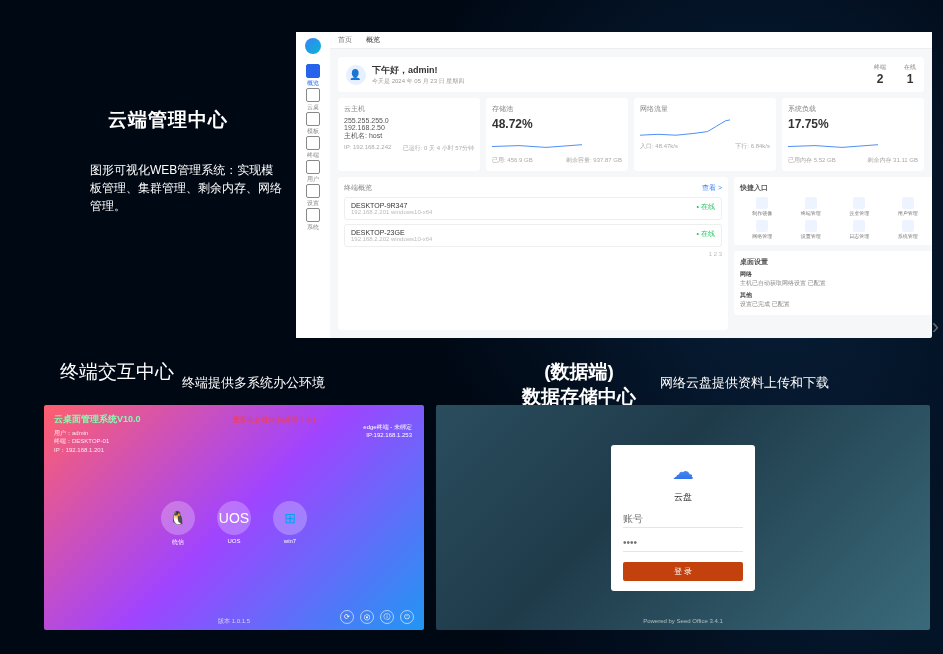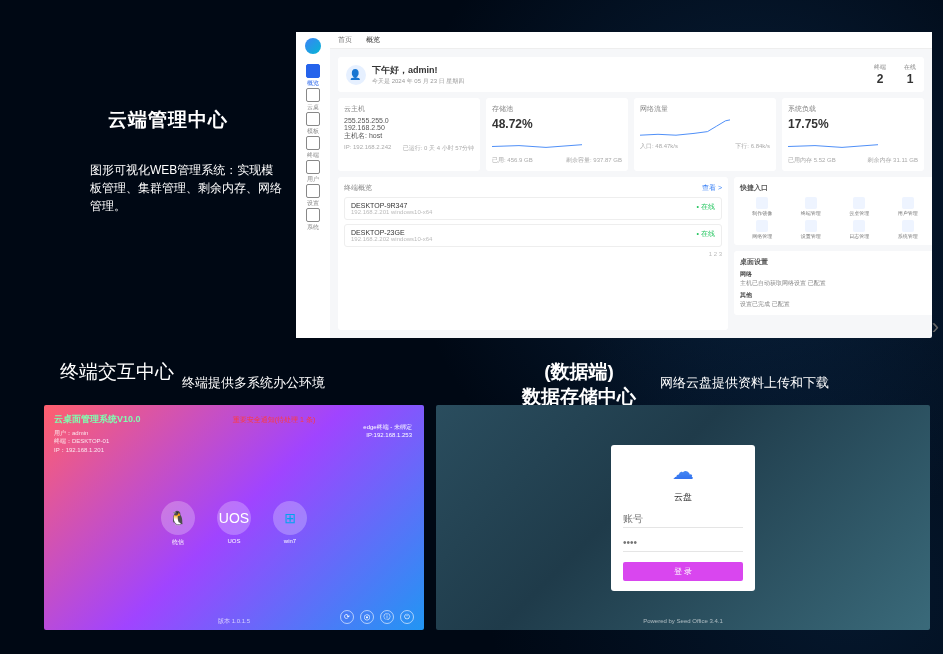--- a/index.html
+++ b/index.html
@@ -63,21 +63,21 @@
   .client-ver{position:absolute;bottom:4px;left:50%;transform:translateX(-50%);font-size:6px;color:rgba(255,255,255,.7)}
   
   .sec3-title{position:absolute;left:522px;top:360px;text-align:center}
   .sec3-title h2{margin:0;font-size:19px;font-weight:700;line-height:1.3}
   .sec3-desc{position:absolute;left:660px;top:374px;font-size:13px}
   .disk{position:absolute;left:436px;top:405px;width:494px;height:225px;background:linear-gradient(135deg,#2a4d5e 0%,#1f3b4a 40%,#3a6a7a 100%);border-radius:2px;display:flex;align-items:center;justify-content:center}
   .login{width:120px;background:#fff;border-radius:3px;padding:14px 12px 10px;color:#333;font-size:8px;display:flex;flex-direction:column;align-items:center;gap:6px}
   .cloud-ico{font-size:22px;background:linear-gradient(180deg,#60a5fa,#2563eb);-webkit-background-clip:text;background-clip:text;color:transparent}
   .login-title{font-size:9px}
   .login-inp{width:100%;border:none;border-bottom:1px solid #e5e5e5;font-size:10px;padding:3px 0;outline:none}
-  .login-btn{width:100%;background:#d946ef;color:#fff;border:none;padding:4px 0;font-size:8px;border-radius:2px;cursor:pointer;margin-top:4px}
+  .login-btn{width:100%;background:#c2410c;color:#fff;border:none;padding:4px 0;font-size:8px;border-radius:2px;cursor:pointer;margin-top:4px}
   .disk-foot{position:absolute;bottom:6px;left:0;right:0;text-align:center;font-size:6px;color:rgba(255,255,255,.6)}
 </style>
 </head>
 <body>
 <div class="bg-hex"></div>
 
 <div class="chevron">›</div>
 
 <div class="sec1-title">
   <h2>云端管理中心</h2>

